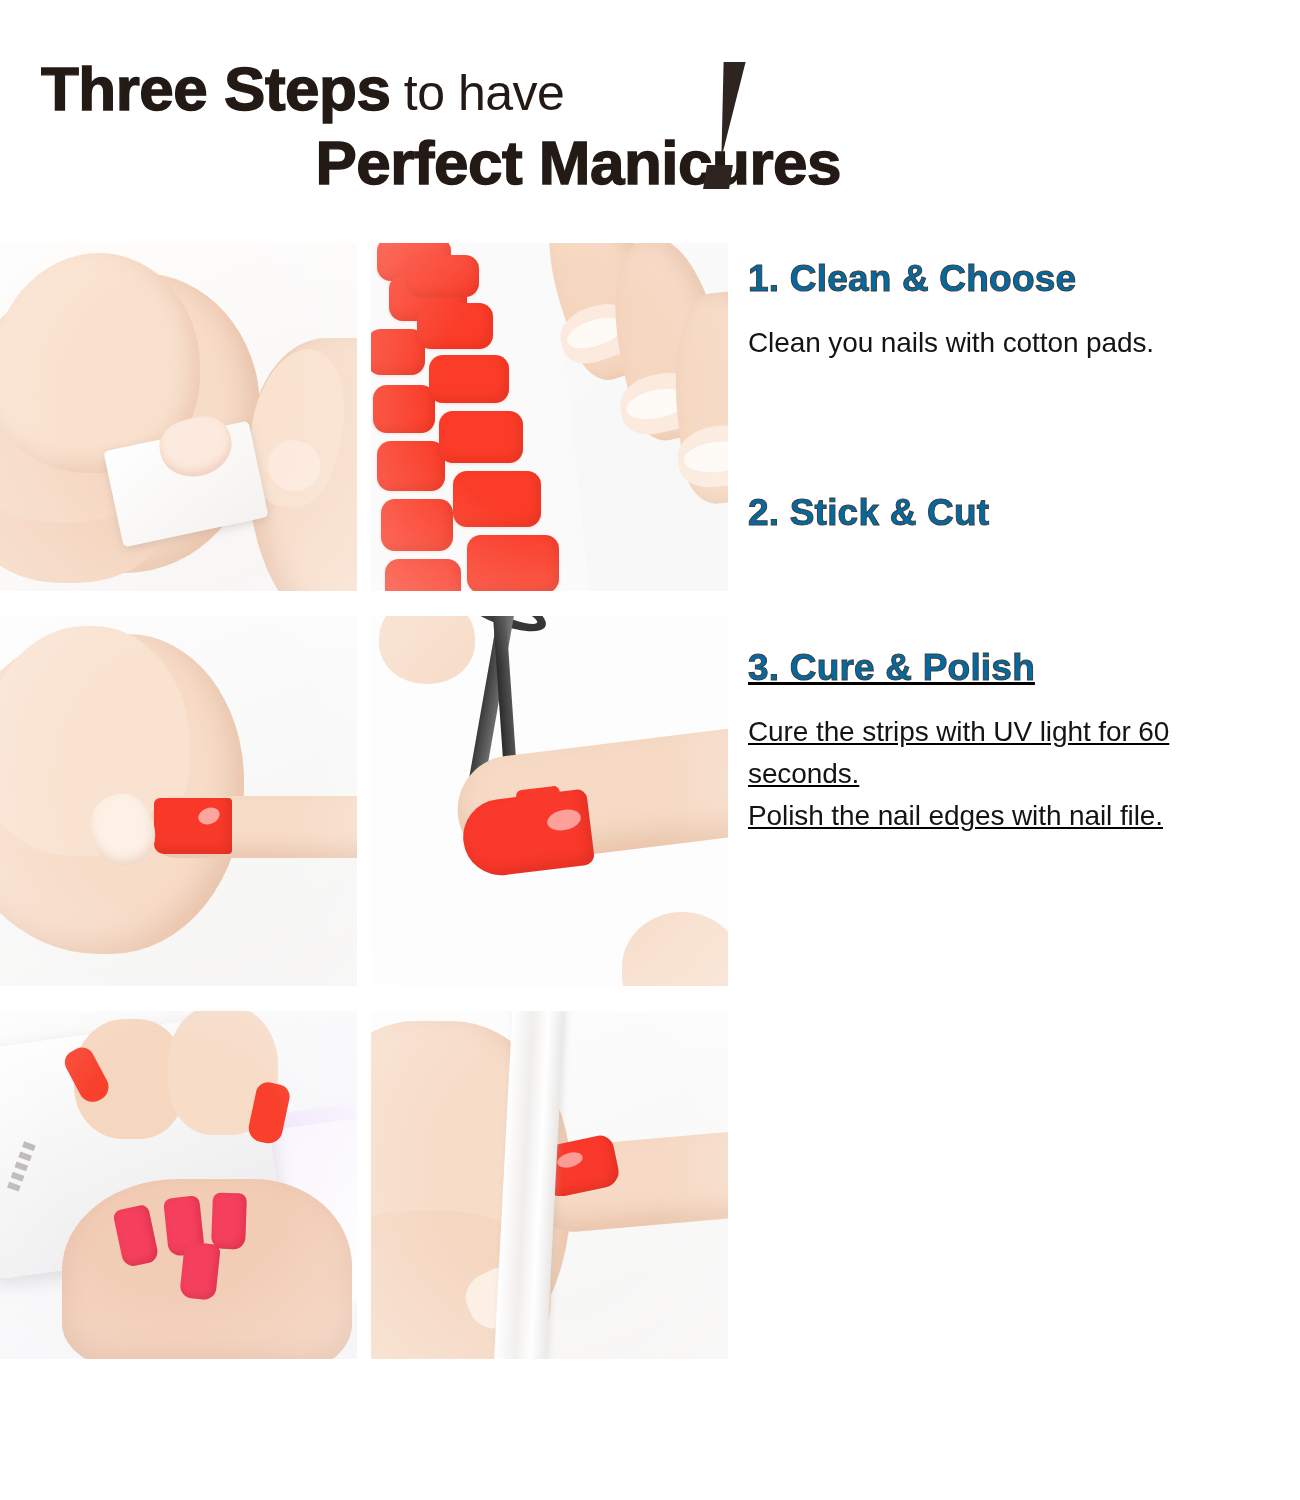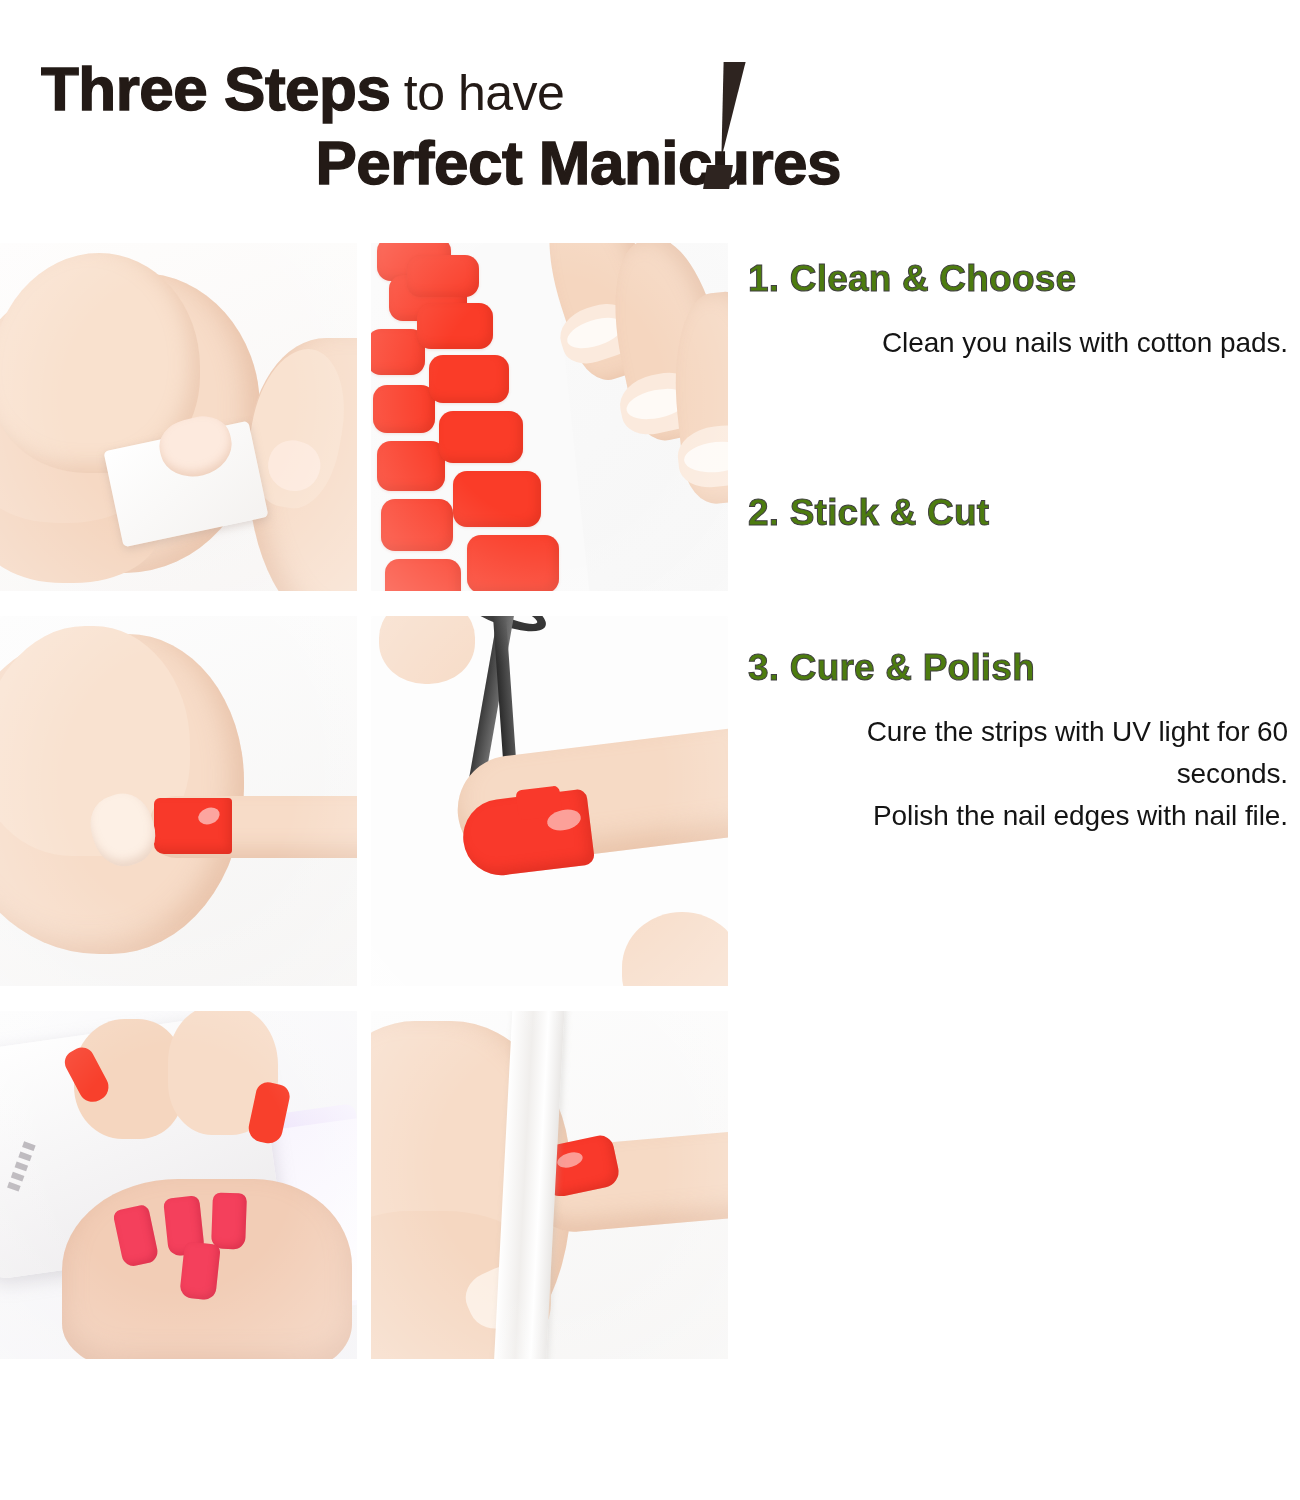--- a/index.html
+++ b/index.html
@@ -189,32 +189,32 @@
     background:#f9392b; border-radius:26px 14px 16px 26px; transform:rotate(-12deg);
     box-shadow: inset -4px -4px 9px rgba(185,35,22,.35); }
   .p6-gl { position:absolute; left:186px; top:142px; width:26px; height:14px;
     background:rgba(255,255,255,.5); border-radius:50%; transform:rotate(-16deg); }
 
   
   .steps { position:absolute; left:748px; top:243px; width:540px; }
   .step { position:relative; }
   .step.s1 { margin-top: 15px; }
   .step.s2 { margin-top: 128px; }
-  .step.s3 { margin-top: 113px; }
+  .step.s3 { margin-top: 113px; text-decoration: underline; }
   .step-title {
-    font-size: 37px; font-weight: bold; color:#4d7c0f;
+    font-size: 37px; font-weight: bold; color:#0369a1;
     -webkit-text-stroke: 1px #3f3f3f;
     letter-spacing: 0.2px; white-space: nowrap;
   }
   .step-body {
     margin-top: 22px;
     font-size: 28px; line-height: 1.50; color:#141414;
     font-weight: normal; letter-spacing: -0.1px;
   }
-  .step-body p { margin: 0; text-align: right; }
+  .step-body p { margin: 0; }
 </style>
 </head>
 <body>
 
 <div class="page">
 
   <div class="title-block">
     <div class="title-line l1">
       <span class="t-strong">Three Steps</span><span class="t-light"> to have</span>
     </div>

